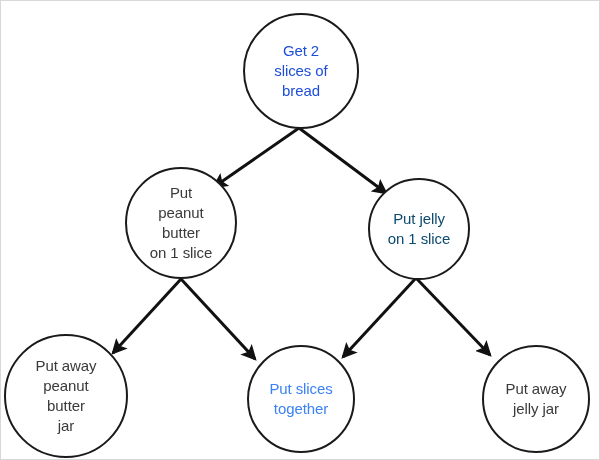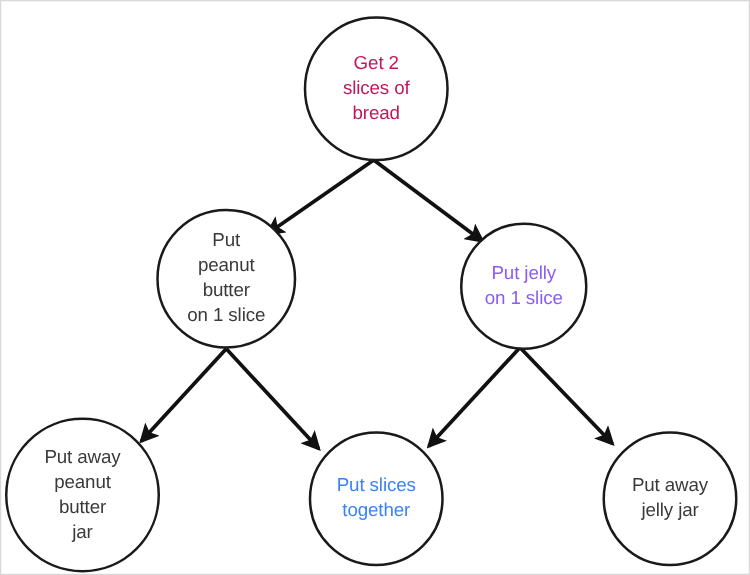--- a/index.html
+++ b/index.html
@@ -61,32 +61,32 @@
         <line x1="298" y1="127" x2="385" y2="192" stroke="#111111" stroke-width="3" marker-end="url(#arrowhead)"></line>
         <line x1="180" y1="278" x2="112" y2="352" stroke="#111111" stroke-width="3" marker-end="url(#arrowhead)"></line>
         <line x1="180" y1="278" x2="254" y2="358" stroke="#111111" stroke-width="3" marker-end="url(#arrowhead)"></line>
         <line x1="415" y1="277" x2="342" y2="356" stroke="#111111" stroke-width="3" marker-end="url(#arrowhead)"></line>
         <line x1="415" y1="277" x2="489" y2="354" stroke="#111111" stroke-width="3" marker-end="url(#arrowhead)"></line>
       </g>
   </svg>
 
   <div id="nodes">
       <div class="node" style="left: 242px; top: 12px; width: 116px; height: 116px; border-color: rgb(26, 26, 26);">
-        <div class="node-label" style="color: #be185d;">Get 2
+        <div class="node-label" style="color: #1d4ed8;">Get 2
 slices of
 bread</div>
       </div>
       <div class="node" style="left: 124px; top: 166px; width: 112px; height: 112px; border-color: rgb(26, 26, 26); align-items: center;">
         <div class="node-label" style="color: rgb(58, 58, 58);">Put
 peanut
 butter
 on 1 slice</div>
       </div>
       <div class="node" style="left: 367px; top: 177px; width: 102px; height: 102px; border-color: rgb(26, 26, 26);">
-        <div class="node-label" style="color: #8b5cf6;">Put jelly
+        <div class="node-label" style="color: #0c4a6e;">Put jelly
 on 1 slice</div>
       </div>
       <div class="node" style="left: 3px; top: 333px; width: 124px; height: 124px; border-color: rgb(26, 26, 26);">
         <div class="node-label" style="color: rgb(58, 58, 58);">Put away
 peanut
 butter
 jar</div>
       </div>
       <div class="node" style="left: 246px; top: 344px; width: 108px; height: 108px; border-color: rgb(26, 26, 26);">
         <div class="node-label" style="color: #3b82f6;">Put slices

